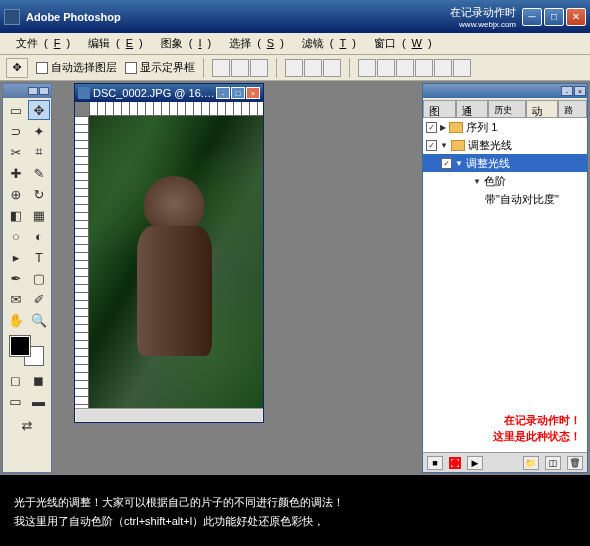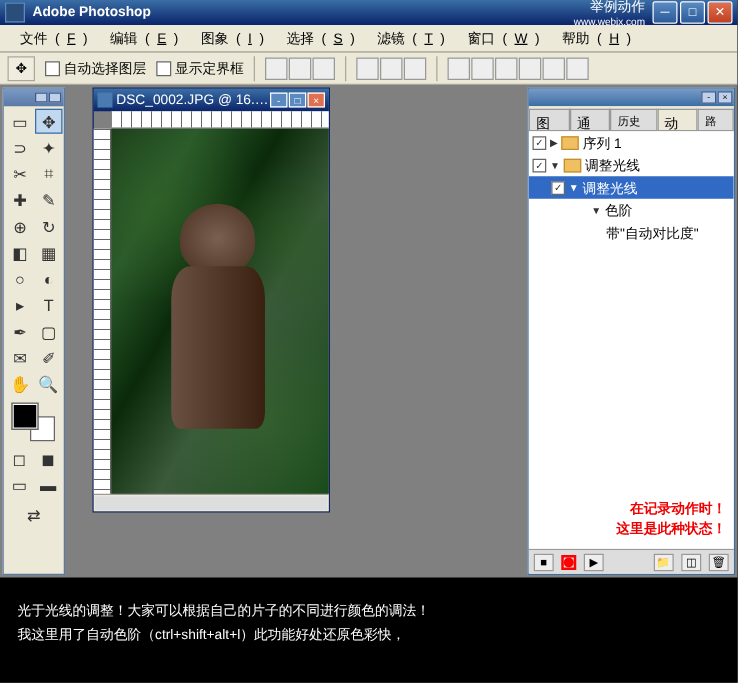--- a/index.html
+++ b/index.html
@@ -1,17 +1,17 @@
 <!DOCTYPE html>
 <html><head>
 <meta charset="utf-8">
 <style>
 *{margin:0;padding:0;box-sizing:border-box;font-family:"Microsoft YaHei",SimSun,sans-serif;font-size:11px}
 body{background:#000;width:590px;height:546px;overflow:hidden}
-.titlebar{background:linear-gradient(#3a6ea5,#0a246a);height:20px;display:flex;align-items:center;padding:0 4px;color:#fff}
+.titlebar{background:linear-gradient(#3a6ea5,#0a246a);height:33px;display:flex;align-items:center;padding:0 4px;color:#fff}
 .titlebar .ps-icon{width:16px;height:16px;background:#2a4d7a;border:1px solid #5a8ac0;margin-right:6px}
 .titlebar .title{flex:1;font-weight:bold}
 .winbtns{display:flex;gap:2px;margin-left:6px}
 .winbtn{width:20px;height:18px;background:linear-gradient(#5a8ac0,#2a5a9a);border:1px solid #fff;border-radius:2px;display:flex;align-items:center;justify-content:center;color:#fff;font-size:10px}
 .winbtn.close{background:linear-gradient(#e07050,#c04020)}
 .menubar{background:#ece9d8;height:22px;display:flex;align-items:center;padding:0 4px;border-bottom:1px solid #aca899}
 .menubar span{padding:2px 6px}
 .menubar .hk{text-decoration:underline}
 .toolbar{background:#ece9d8;height:26px;display:flex;align-items:center;padding:0 6px;gap:8px;border-bottom:1px solid #aca899}
 .toolbar .tbtn{width:22px;height:20px;border:1px solid #aca899;background:#f0ede0;display:flex;align-items:center;justify-content:center}
@@ -74,38 +74,37 @@
 .iconbar{display:flex;gap:1px}
 .iconbar .ib{width:18px;height:18px;border:1px solid #999;background:#eee}
 </style>
 </head>
 <body>
 
 <div class="titlebar">
   <div class="ps-icon"></div>
   <div class="title">Adobe Photoshop</div>
   <div style="text-align:right">
-    <div>举例动作</div>
+    <div>在记录动作时</div>
     <div style="font-size:8px">www.webjx.com</div>
   </div>
   <div class="winbtns">
     <div class="winbtn">─</div>
     <div class="winbtn">□</div>
     <div class="winbtn close">✕</div>
   </div>
 </div>
 
 <div class="menubar">
   <span><span>文件</span>(<span class="hk">F</span>)</span>
   <span><span>编辑</span>(<span class="hk">E</span>)</span>
   <span><span>图象</span>(<span class="hk">I</span>)</span>
   <span><span>选择</span>(<span class="hk">S</span>)</span>
   <span><span>滤镜</span>(<span class="hk">T</span>)</span>
   <span><span>窗口</span>(<span class="hk">W</span>)</span>
-  <span><span>帮助</span>(<span class="hk">H</span>)</span>
 </div>
 
 <div class="toolbar">
   <div class="tbtn">✥</div>
   <span><span class="cb"></span><span>自动选择图层</span></span>
   <span><span class="cb"></span><span>显示定界框</span></span>
   <div class="sep"></div>
   <div class="iconbar">
     <div class="ib"></div>
     <div class="ib"></div>

